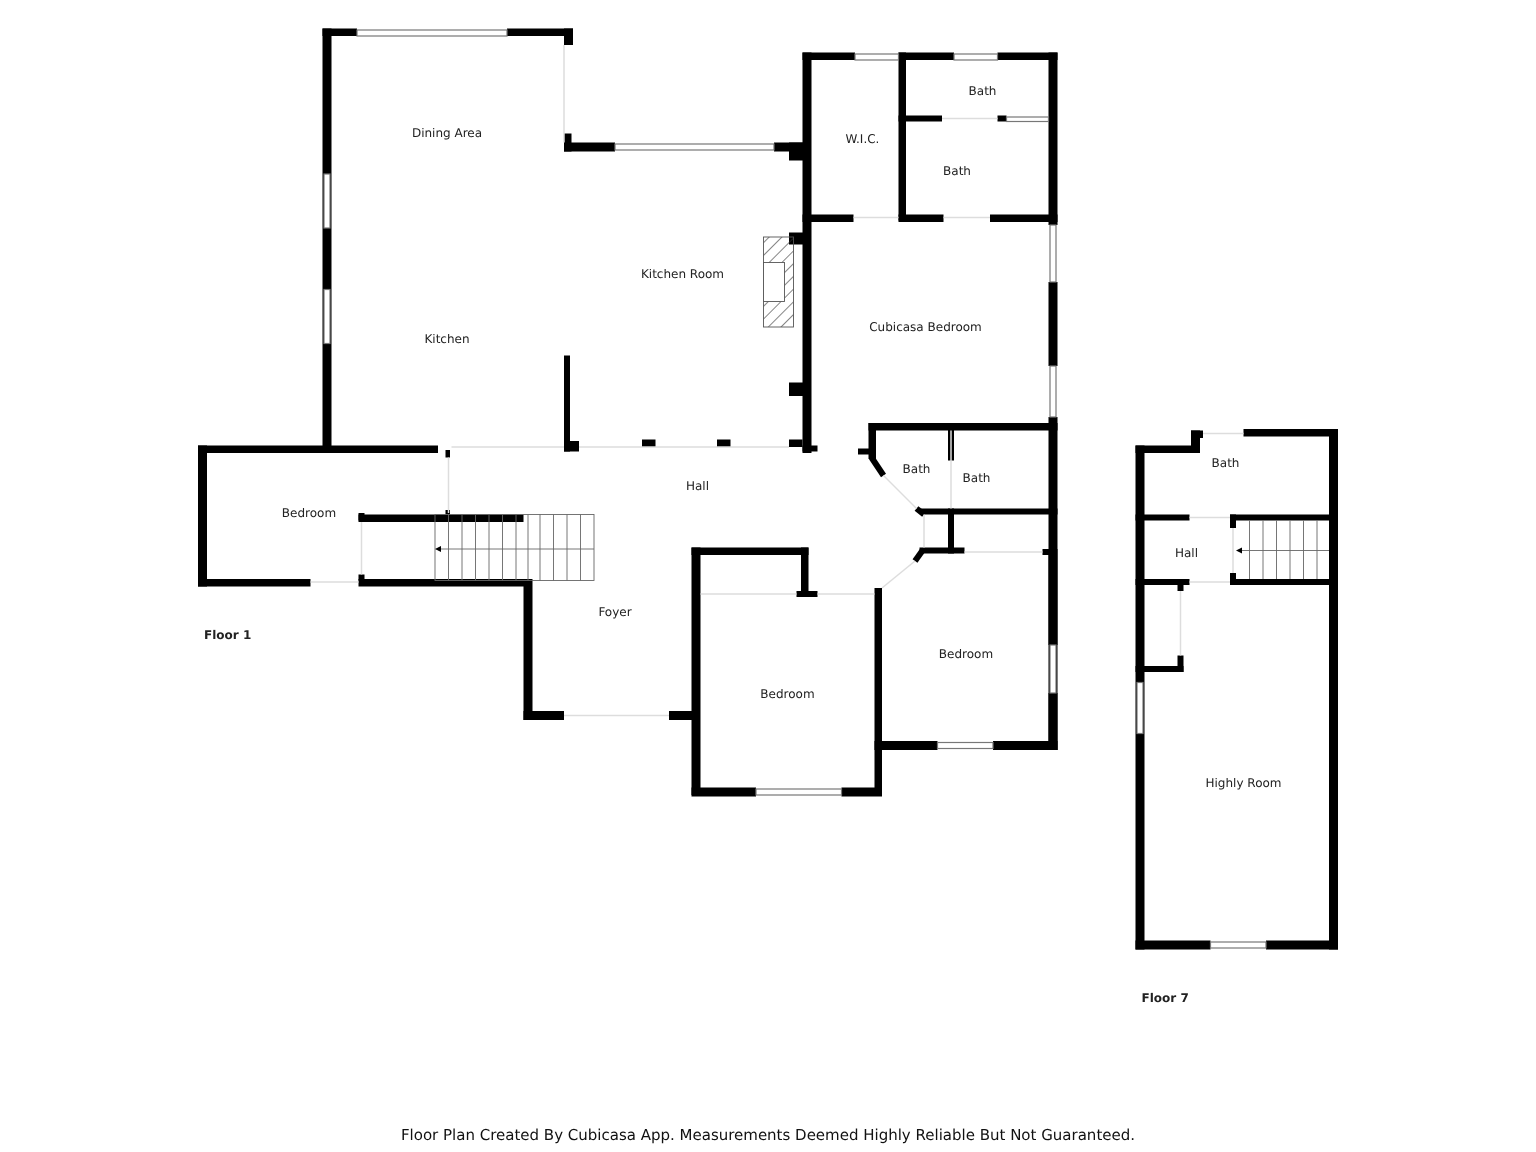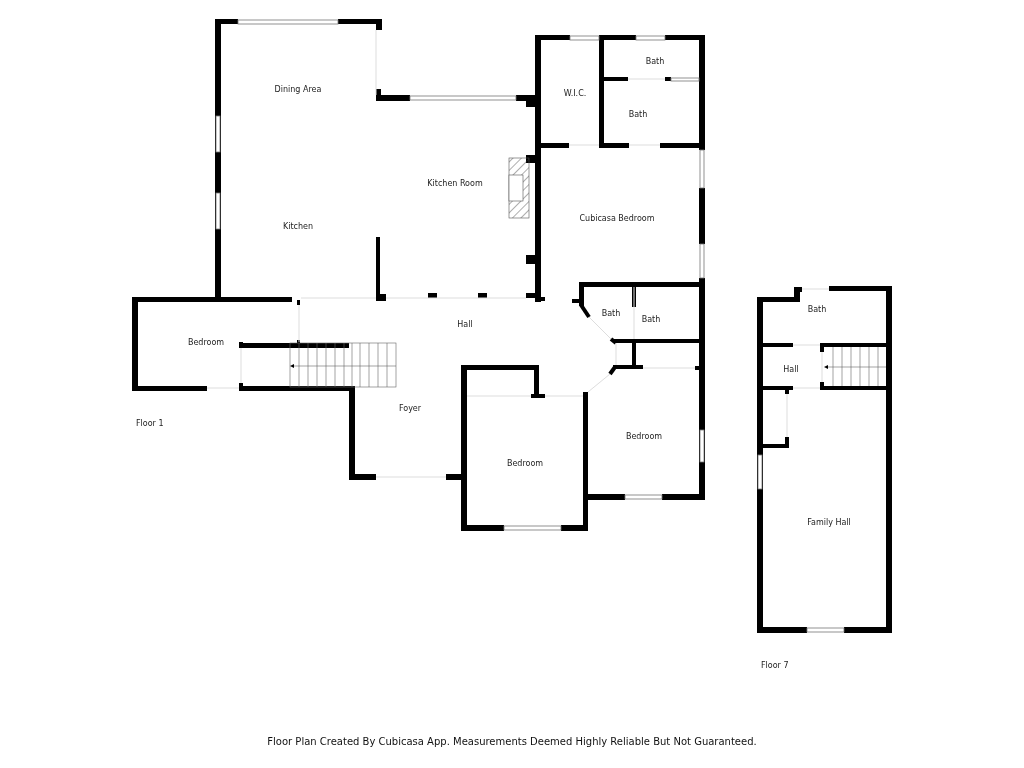--- a/index.html
+++ b/index.html
@@ -1,20 +1,20 @@
 <!DOCTYPE html>
 <html><head>
 <meta charset="utf-8">
 <style>
   html, body { margin:0; padding:0; background:#ffffff; }
   body { width:1024px; height:768px; position:relative; overflow:hidden; font-family:"DejaVu Sans", sans-serif; }
   #plan { position:absolute; left:0; top:0; width:1024px; height:768px; }
   .lbl { position:absolute; font-size:8px; color:#222; white-space:nowrap; transform:translate(-50%,-50%); }
-  .floor-lbl { position:absolute; font-size:8px; color:#222; white-space:nowrap; }
-  .footer { position:absolute; left:0; width:1024px; top:736px; text-align:center; font-size:10px; color:#111; }
+  .floor-lbl { position:absolute; font-size:8px; color:#222; white-space:nowrap;font-weight:bold; }
+  .footer { position:absolute; left:0; width:1024px; top:752px; text-align:center; font-size:10px; color:#111; }
 </style>
 </head>
 <body>
 
 <svg id="plan" viewBox="0 0 1024 768" xmlns="http://www.w3.org/2000/svg">
   <defs>
     <pattern id="hatch" patternUnits="userSpaceOnUse" width="6" height="6" patternTransform="rotate(45)">
       <line x1="0" y1="0" x2="0" y2="6" stroke="#333" stroke-width="0.8"></line>
     </pattern>
   </defs>
@@ -210,16 +210,16 @@
 <div class="lbl" style="left:465px;top:324px">Hall</div>
 <div class="lbl" style="left:611px;top:313px">Bath</div>
 <div class="lbl" style="left:651px;top:319px">Bath</div>
 <div class="lbl" style="left:410px;top:408px">Foyer</div>
 <div class="lbl" style="left:525px;top:463px">Bedroom</div>
 <div class="lbl" style="left:644px;top:436px">Bedroom</div>
 <div class="floor-lbl" style="left:136px;top:419px">Floor 1</div>
 
 <div class="lbl" style="left:817px;top:309px">Bath</div>
 <div class="lbl" style="left:791px;top:369px">Hall</div>
-<div class="lbl" style="left:829px;top:522px">Family Hall</div>
+<div class="lbl" style="left:829px;top:522px">Highly Room</div>
 <div class="floor-lbl" style="left:761px;top:661px">Floor 7</div>
 
 <div class="footer">Floor Plan Created By Cubicasa App. Measurements Deemed Highly Reliable But Not Guaranteed.</div>
 
 </body></html>

